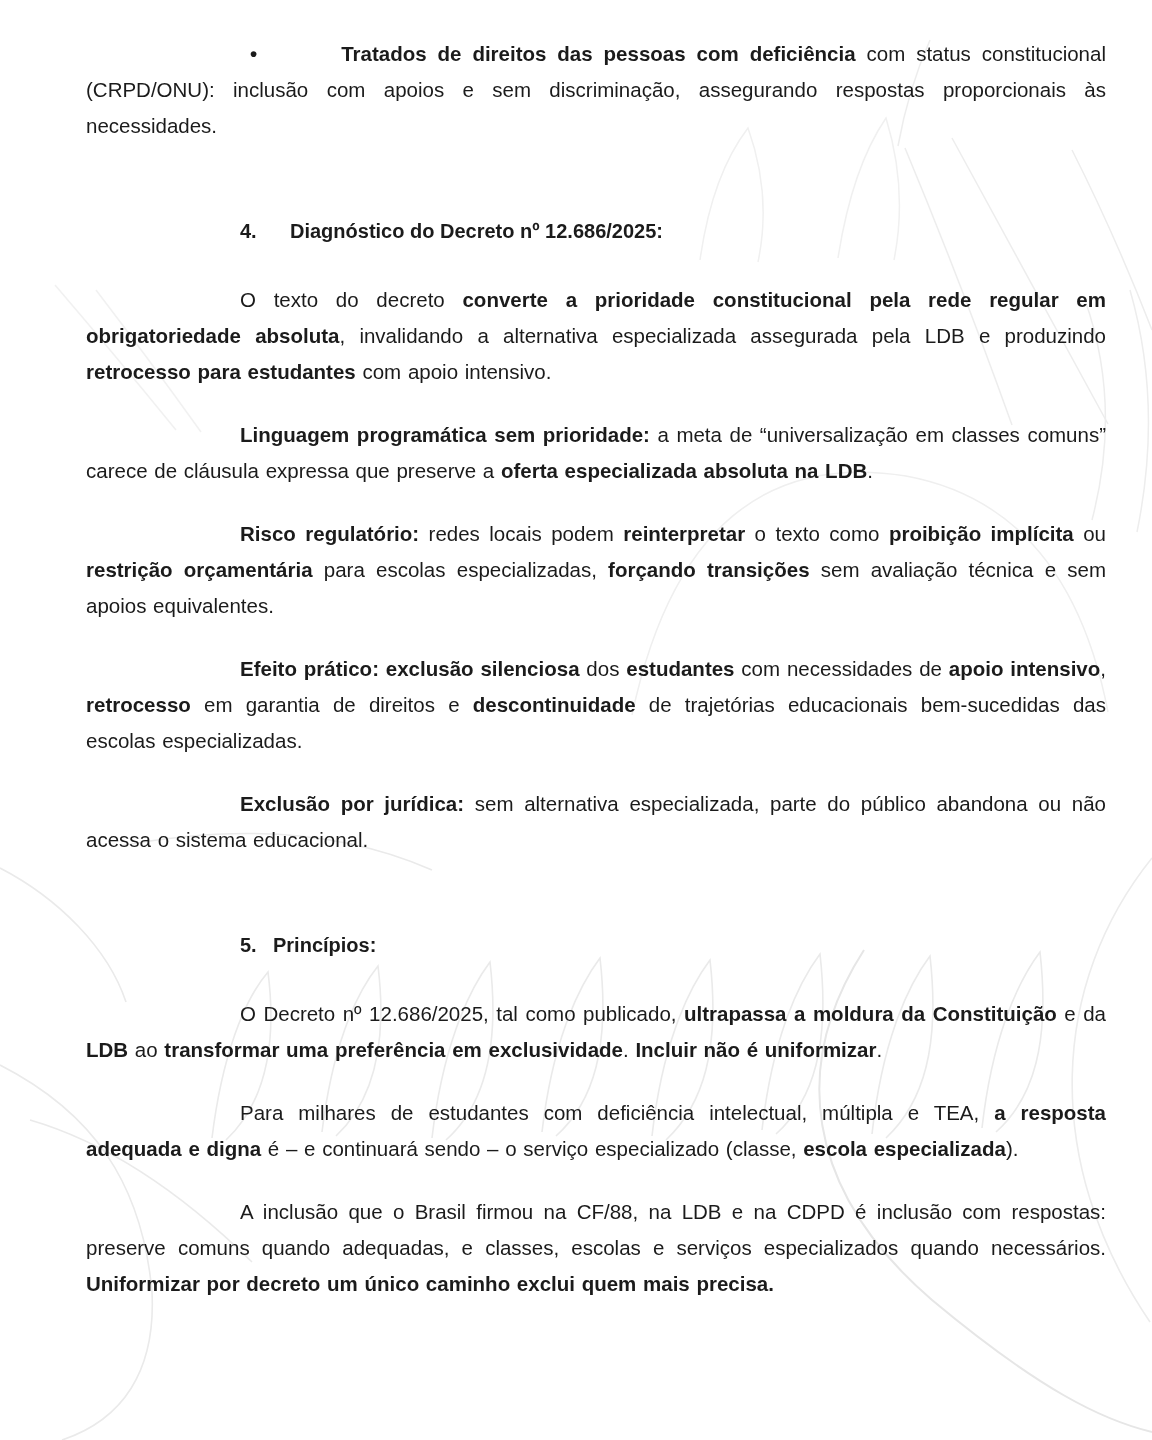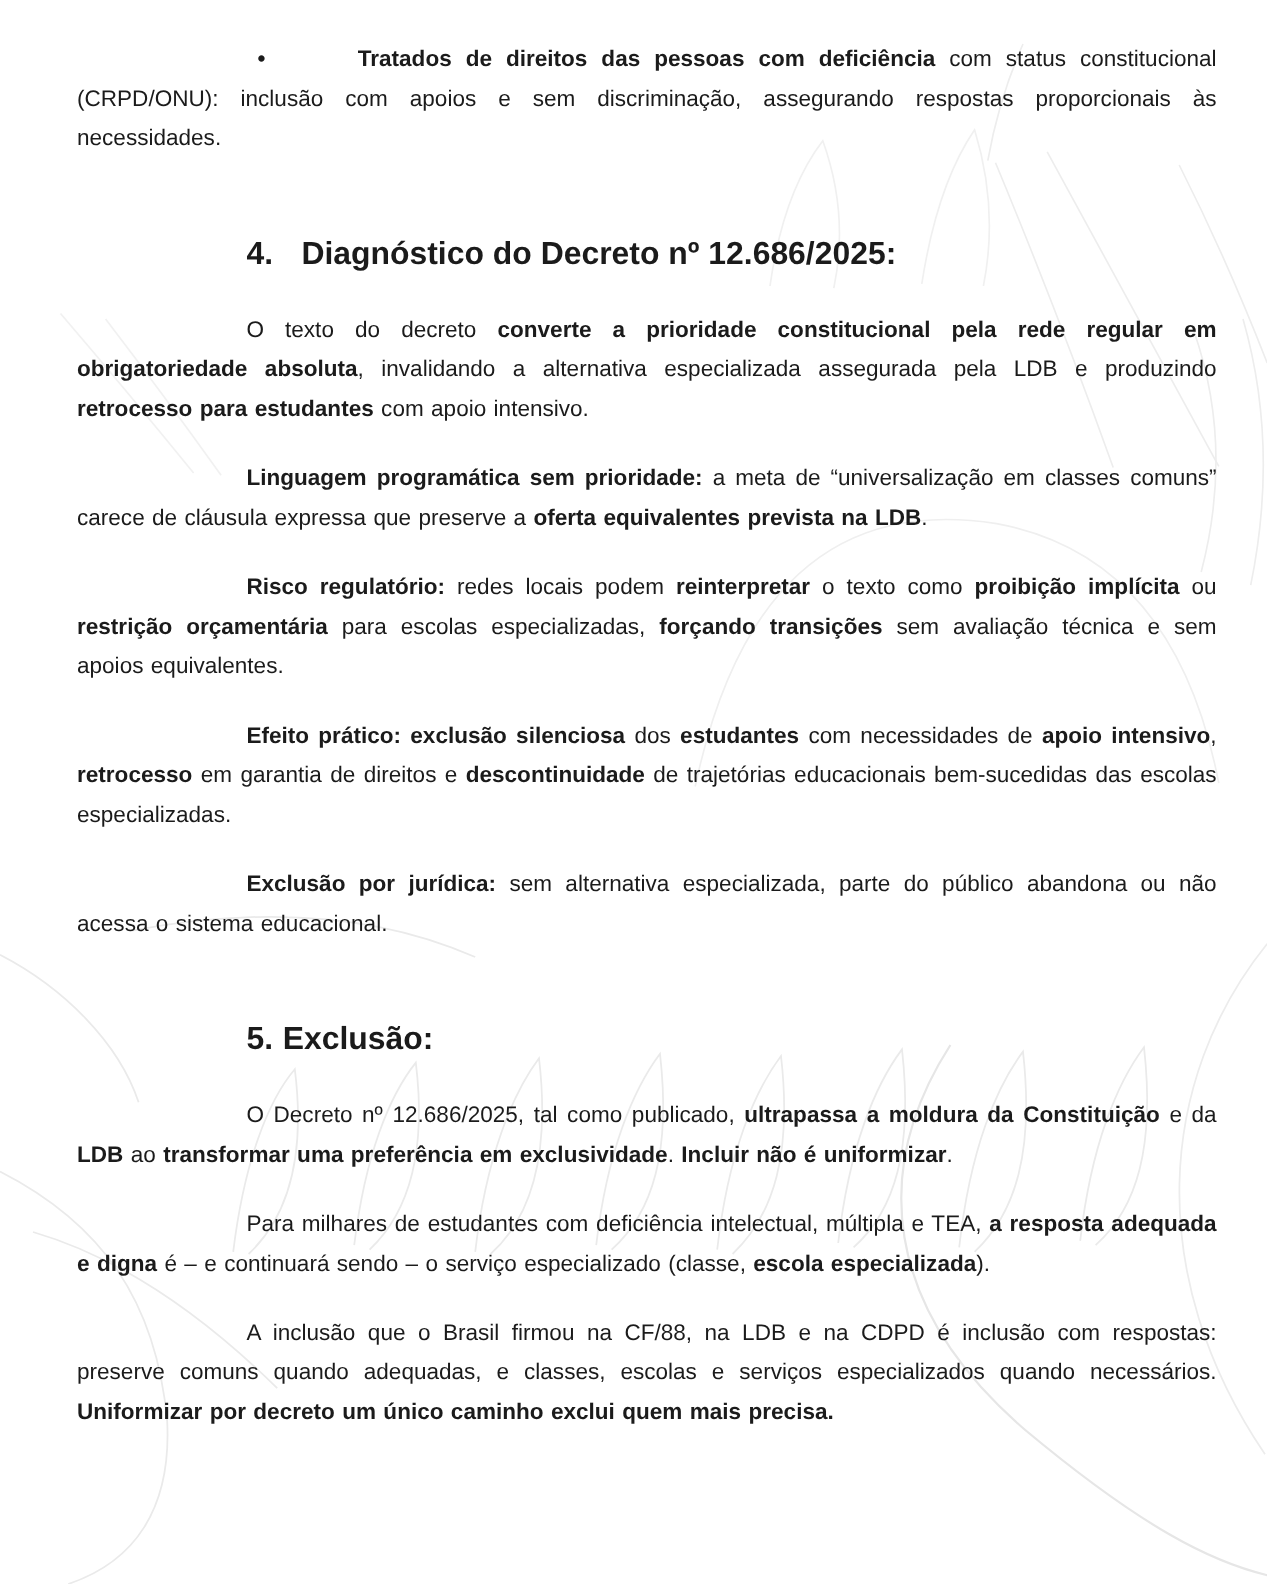--- a/index.html
+++ b/index.html
@@ -2,31 +2,31 @@
 <html><head>
 <meta charset="utf-8">
 <style>
   html,body{margin:0;padding:0;}
   body{
     width:1152px;height:1440px;position:relative;overflow:hidden;
     background:#ffffff;color:#1b1b1b;
     font-family:"Liberation Sans",sans-serif;
   }
   .watermark{position:absolute;left:0;top:0;z-index:0;}
-  .page{position:relative;z-index:1;padding:36px 46px 0 70px;}
+  .page{position:relative;z-index:1;padding:36px 46px 0 70px;margin-left:16px;}
   .para-base{
     font-size:20.5px;line-height:36px;text-align:justify;margin:0 0 27px 0;
     word-spacing:1px;
   }
   .para{text-indent:154px;}
   .bullet{text-indent:164px;}
   .bullet .dot{font-weight:700;}
   .bullet .gap{display:inline-block;width:84px;}
   .heading{
-    font-size:29px;font-weight:700;line-height:36px;
+    font-size:20px;font-weight:700;line-height:36px;
     margin:69px 0 33px 0;padding-left:154px;
   }
   .h-num{display:inline-block;min-width:50px;}
   [data-name="section-heading-5"] .h-num{min-width:33px;}
   .b{font-weight:700;}
   .u{text-underline-offset:3px;}
 </style>
 </head>
 <body>
 
@@ -66,21 +66,21 @@
 
     <path d="M 864 950 C 792 1062 802 1188 932 1300 C 1040 1390 1102 1420 1152 1432" stroke="#e6e6e6" stroke-width="2"></path>
     <path d="M 1152 858 C 1052 982 1040 1160 1150 1322" stroke="#ececec"></path>
   </g>
 </svg>
 
 <div class="page" data-name="document-page">
     <p class="para-base bullet" data-name="bullet-item"><span class="dot" data-name="bullet-marker-icon">•</span><span class="gap" data-name="bullet-gap"></span><span class="b" data-name="text-run">Tratados de direitos das pessoas com deficiência</span><span class="" data-name="text-run"> com status constitucional (CRPD/ONU): inclusão com apoios e sem discriminação, assegurando respostas proporcionais às necessidades.</span></p>
     <div class="heading" data-name="section-heading-4"><span class="h-num" data-name="heading-number">4.</span><span class="h-title" data-name="heading-title">Diagnóstico do Decreto nº 12.686/2025:</span></div>
     <p class="para-base para" data-name="paragraph"><span class="" data-name="text-run">O texto do decreto </span><span class="b" data-name="text-run">converte a prioridade constitucional pela rede regular em obrigatoriedade absoluta</span><span class="" data-name="text-run">, invalidando a alternativa especializada assegurada pela LDB e produzindo </span><span class="b" data-name="text-run">retrocesso para estudantes</span><span class="" data-name="text-run"> com apoio intensivo.</span></p>
-    <p class="para-base para" data-name="paragraph"><span class="b" data-name="text-run">Linguagem programática sem prioridade:</span><span class="" data-name="text-run"> a meta de “universalização em classes comuns” carece de cláusula expressa que preserve a </span><span class="b" data-name="text-run">oferta equivalentes prevista na LDB</span><span class="" data-name="text-run">.</span></p>
+    <p class="para-base para" data-name="paragraph"><span class="b" data-name="text-run">Linguagem programática sem prioridade:</span><span class="" data-name="text-run"> a meta de “universalização em classes comuns” carece de cláusula expressa que preserve a </span><span class="b" data-name="text-run">oferta especializada absoluta na LDB</span><span class="" data-name="text-run">.</span></p>
     <p class="para-base para" data-name="paragraph"><span class="b" data-name="text-run">Risco regulatório:</span><span class="" data-name="text-run"> redes locais podem </span><span class="b" data-name="text-run">reinterpretar</span><span class="" data-name="text-run"> o texto como </span><span class="b" data-name="text-run">proibição implícita</span><span class="" data-name="text-run"> ou </span><span class="b" data-name="text-run">restrição orçamentária</span><span class="" data-name="text-run"> para escolas especializadas, </span><span class="b" data-name="text-run">forçando transições</span><span class="" data-name="text-run"> sem avaliação técnica e sem apoios equivalentes.</span></p>
     <p class="para-base para" data-name="paragraph"><span class="b" data-name="text-run">Efeito prático: exclusão silenciosa</span><span class="" data-name="text-run"> dos </span><span class="b" data-name="text-run">estudantes</span><span class="" data-name="text-run"> com necessidades de </span><span class="b" data-name="text-run">apoio intensivo</span><span class="" data-name="text-run">, </span><span class="b" data-name="text-run">retrocesso</span><span class="" data-name="text-run"> em garantia de direitos e </span><span class="b" data-name="text-run">descontinuidade</span><span class="" data-name="text-run"> de trajetórias educacionais bem-sucedidas das escolas especializadas.</span></p>
     <p class="para-base para" data-name="paragraph"><span class="b" data-name="text-run">Exclusão por jurídica:</span><span class="" data-name="text-run"> sem alternativa especializada, parte do público abandona ou não acessa o sistema educacional.</span></p>
-    <div class="heading" data-name="section-heading-5"><span class="h-num" data-name="heading-number">5.</span><span class="h-title" data-name="heading-title">Exclusão:</span></div>
+    <div class="heading" data-name="section-heading-5"><span class="h-num" data-name="heading-number">5.</span><span class="h-title" data-name="heading-title">Princípios:</span></div>
     <p class="para-base para" data-name="paragraph"><span class="" data-name="text-run">O Decreto nº 12.686/2025, tal como publicado, </span><span class="b" data-name="text-run">ultrapassa a moldura da Constituição</span><span class="" data-name="text-run"> e da </span><span class="b" data-name="text-run">LDB</span><span class="" data-name="text-run"> ao </span><span class="b" data-name="text-run">transformar uma preferência em exclusividade</span><span class="" data-name="text-run">. </span><span class="b u" data-name="text-run">Incluir não é uniformizar</span><span class="" data-name="text-run">.</span></p>
     <p class="para-base para" data-name="paragraph"><span class="" data-name="text-run">Para milhares de estudantes com deficiência intelectual, múltipla e TEA, </span><span class="b" data-name="text-run">a resposta adequada e digna</span><span class="" data-name="text-run"> é – e continuará sendo – o serviço especializado (classe, </span><span class="b" data-name="text-run">escola especializada</span><span class="" data-name="text-run">).</span></p>
     <p class="para-base para" data-name="paragraph"><span class="" data-name="text-run">A inclusão que o Brasil firmou na CF/88, na LDB e na CDPD é inclusão com respostas: preserve comuns quando adequadas, e classes, escolas e serviços especializados quando necessários. </span><span class="b" data-name="text-run">Uniformizar por decreto um único caminho exclui quem mais precisa.</span></p>
   </div>
 
 </body></html>

